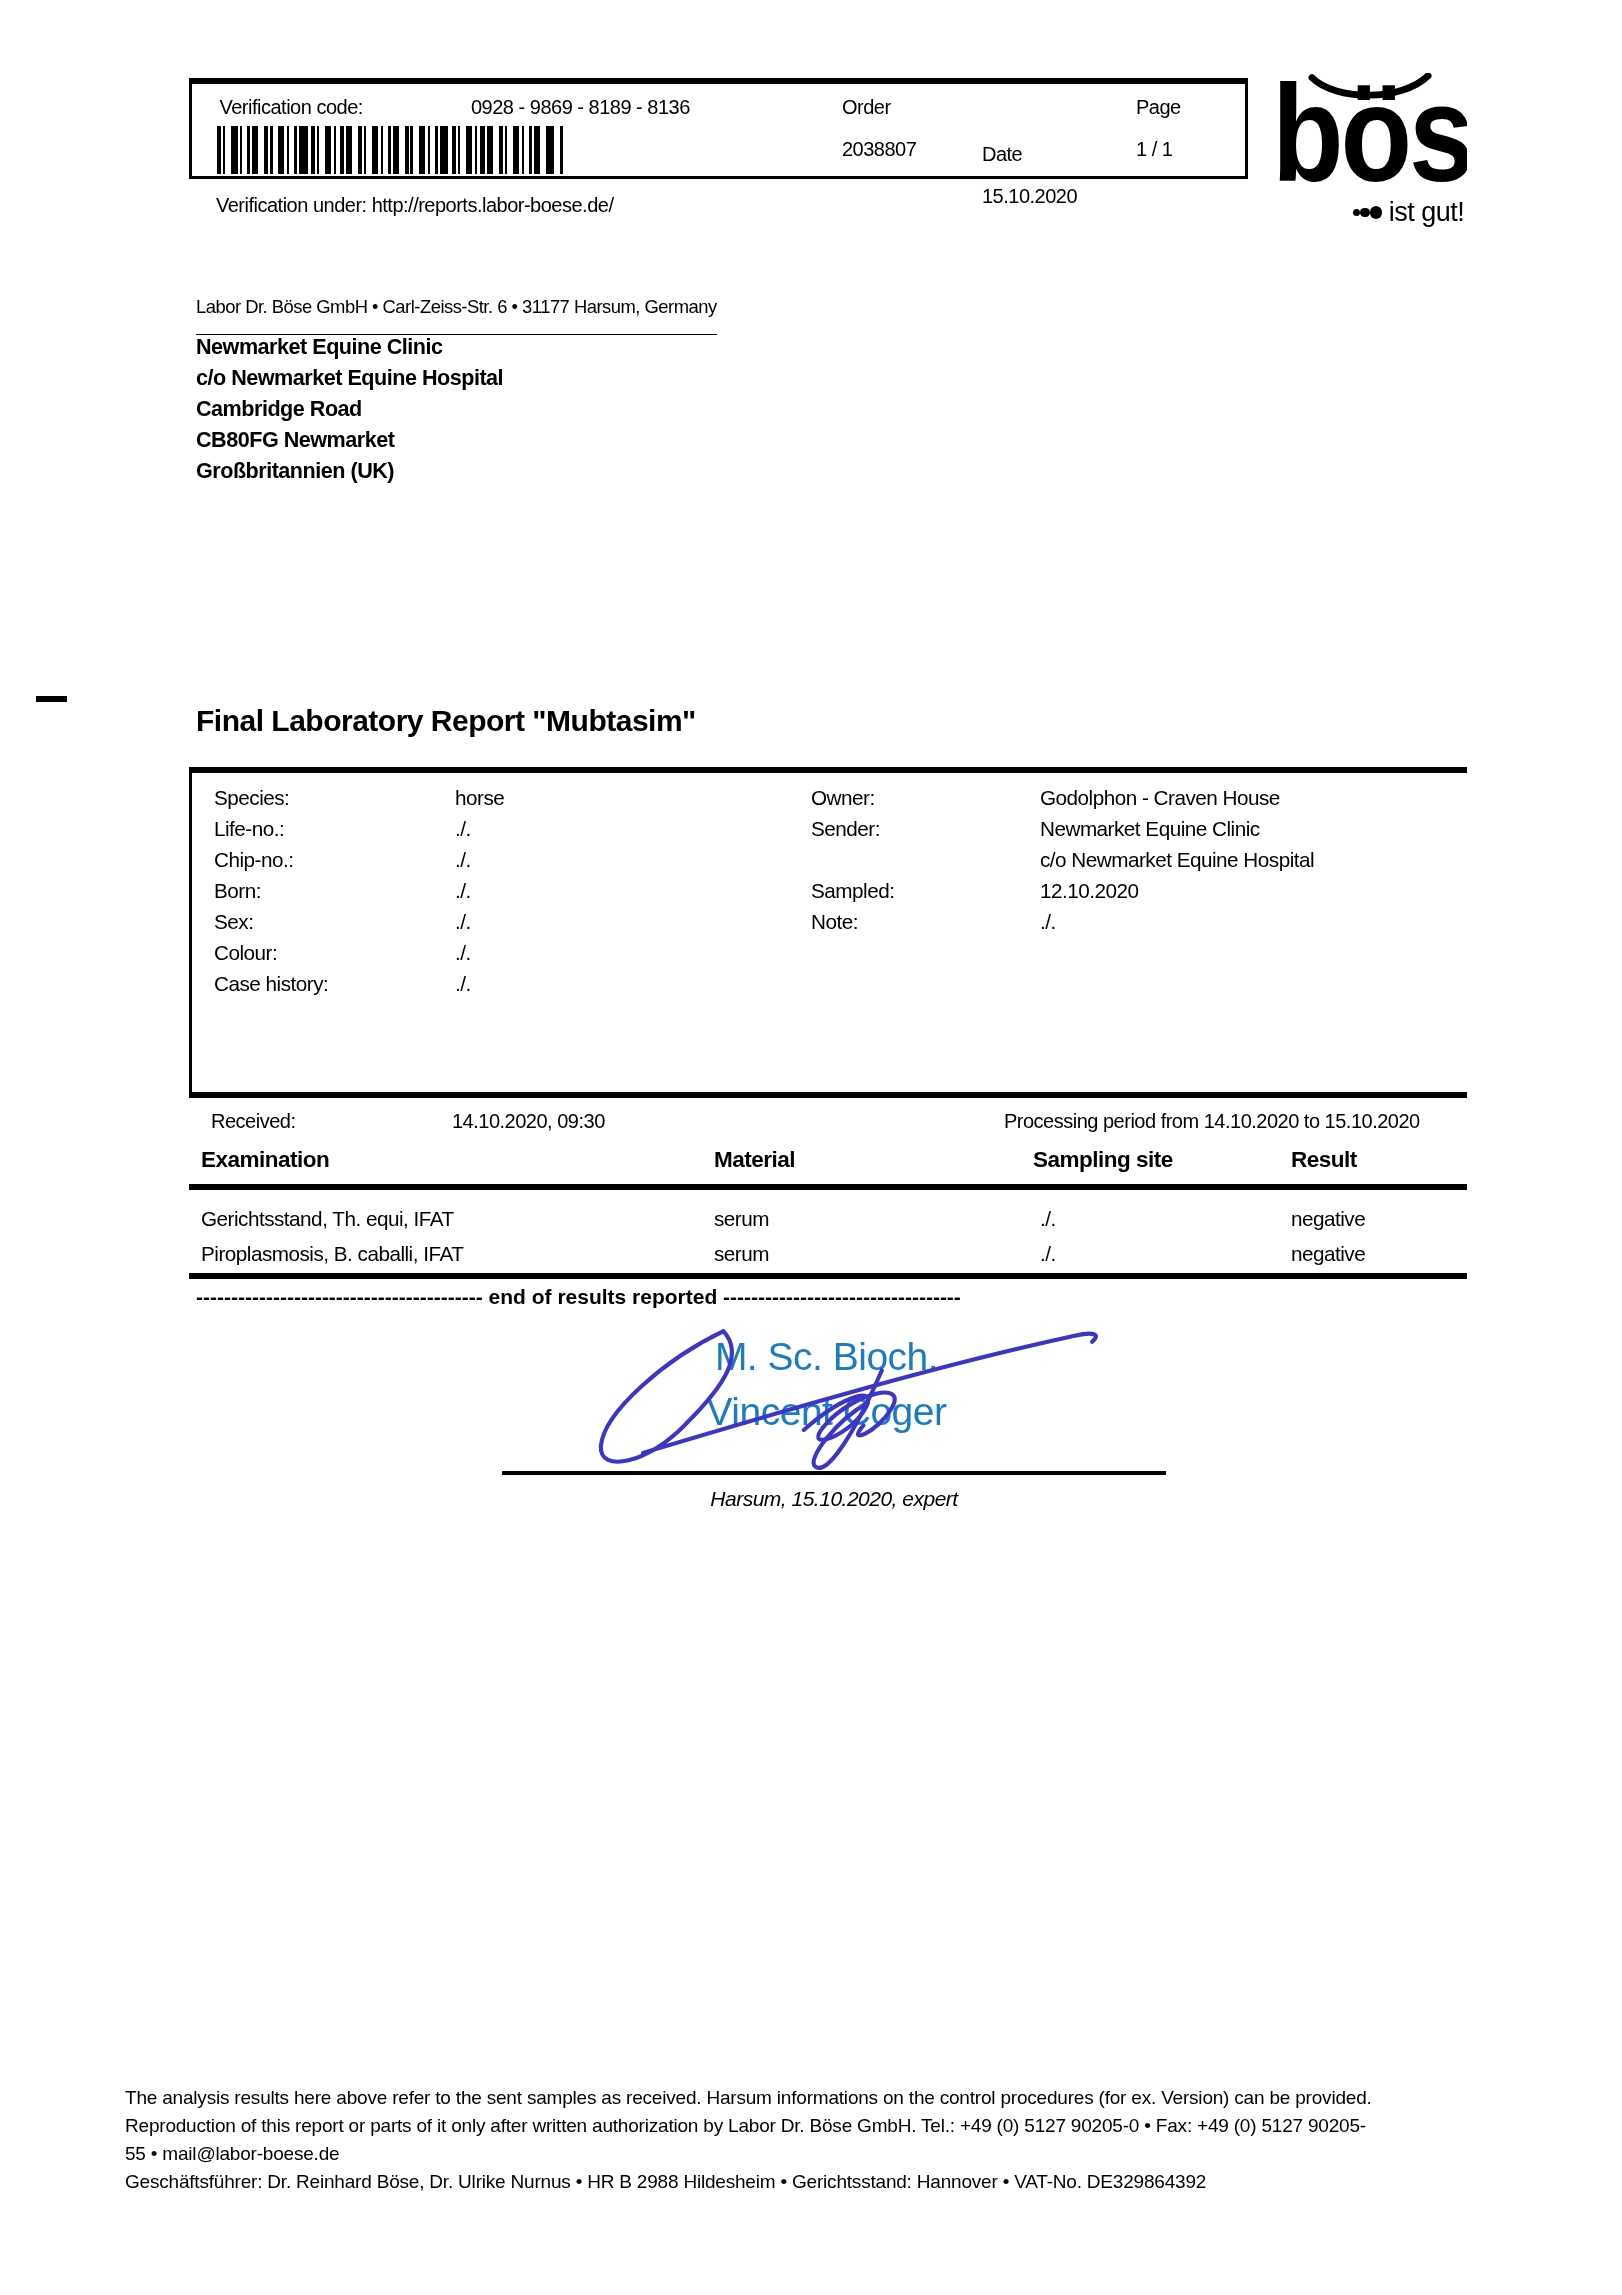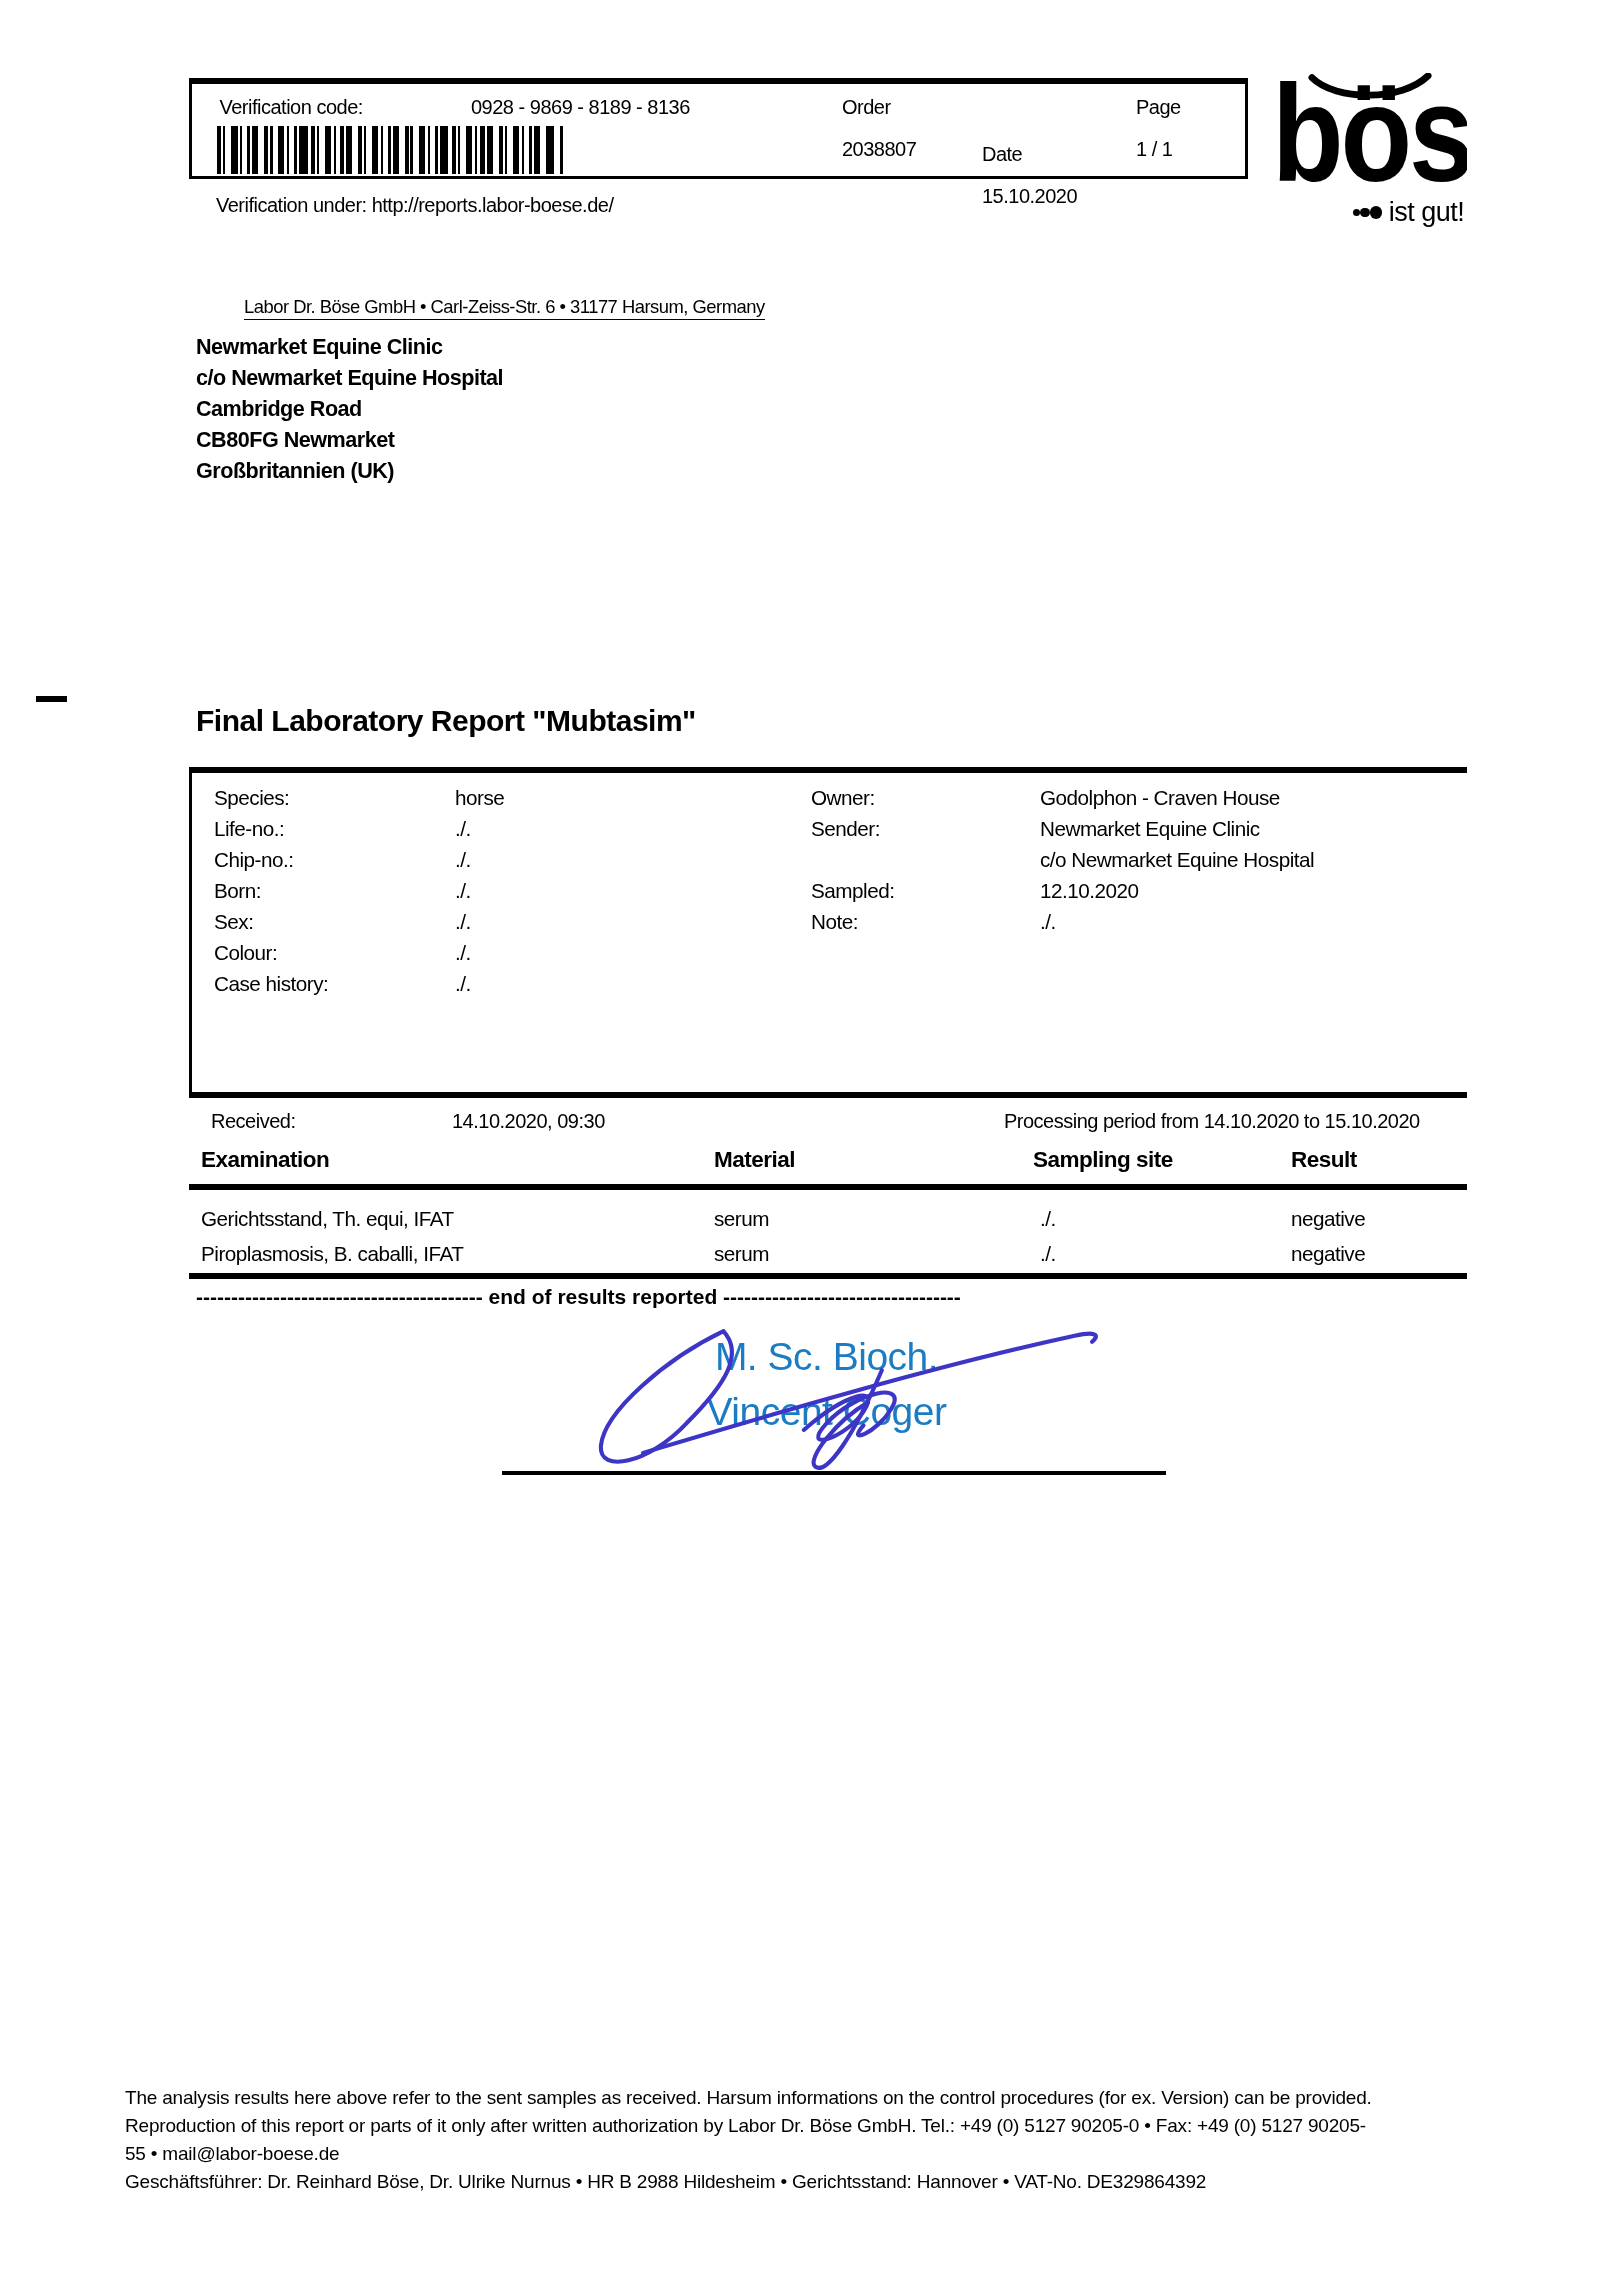--- a/index.html
+++ b/index.html
@@ -24,21 +24,21 @@
   
   .logo-text{left:1272px;top:64px;font-size:138px;font-weight:bold;letter-spacing:-3.7px;
              transform:scaleX(0.85);transform-origin:left top;line-height:1;}
   .smile-svg{left:1308px;top:73px;}
   .tagline{left:1353px;top:198px;height:29px;display:flex;align-items:center;gap:0;}
   .dot{background:#000;border-radius:50%;display:inline-block;}
   .d1{width:7.3px;height:7.3px;} .d2{width:9.6px;height:9.6px;} .d3{width:12.4px;height:12.4px;}
   .tagline-text{font-size:27px;letter-spacing:-0.5px;margin-left:6.4px;}
 
   
-  .sender-line{left:196px;top:296px;font-size:18.4px;border-bottom:1.8px solid #000;padding-bottom:1px;margin-left:48px;}
+  .sender-line{left:196px;top:296px;font-size:18.4px;border-bottom:1.8px solid #000;padding-bottom:16px;}
   .recipient{left:196px;top:331px;font-size:21.6px;font-weight:bold;line-height:31px;letter-spacing:-0.5px;}
   .fold-mark{left:36px;top:696px;width:31px;height:6px;background:#000;}
 
   
   .title{left:196px;top:704px;font-size:30px;font-weight:bold;letter-spacing:-0.5px;}
 
   
   .dbox{left:189px;top:767px;width:1366px;height:331px;border:3.2px solid #000;
         border-top-width:6.4px;border-bottom-width:6.4px;box-sizing:border-box;}
   .drow{position:absolute;font-size:20.7px;letter-spacing:-0.5px;white-space:nowrap;}
@@ -195,20 +195,21 @@
   <div class="abs t sig-name">Vincent Coger</div>
   <svg class="abs scrawl" width="528" height="161" viewBox="0 0 1150 350">
     <g fill="none" stroke="#3d35c5" stroke-width="9" stroke-linecap="round">
       <path d="M 295 35 C 170 95 35 210 28 285 C 24 345 130 325 215 235 C 300 150 340 85 295 35"></path>
       <path d="M 120 300 C 420 210 760 110 1060 45 C 1100 36 1118 40 1098 58"></path>
       <path d="M 470 250 C 560 170 640 150 600 210 C 560 270 460 300 520 235 C 580 170 700 140 660 205 C 630 255 560 285 600 240"></path>
       <path d="M 640 120 C 580 260 520 350 495 330 C 475 315 540 230 610 190"></path>
     </g>
   </svg>
   <div class="abs sig-rule"></div>
+  <div class="abs sig-caption">Harsum, 15.10.2020, expert</div>
 
   <div class="abs footer">
     <div>The analysis results here above refer to the sent samples as received. Harsum informations on the control procedures (for ex. Version) can be provided.</div>
     <div>Reproduction of this report or parts of it only after written authorization by Labor Dr. Böse GmbH. Tel.: +49 (0) 5127 90205-0 • Fax: +49 (0) 5127 90205-</div>
     <div>55 • mail@labor-boese.de</div>
     <div>Geschäftsführer: Dr. Reinhard Böse, Dr. Ulrike Nurnus • HR B 2988 Hildesheim • Gerichtsstand: Hannover • VAT-No. DE329864392</div>
   </div>
 
 </div>
 

